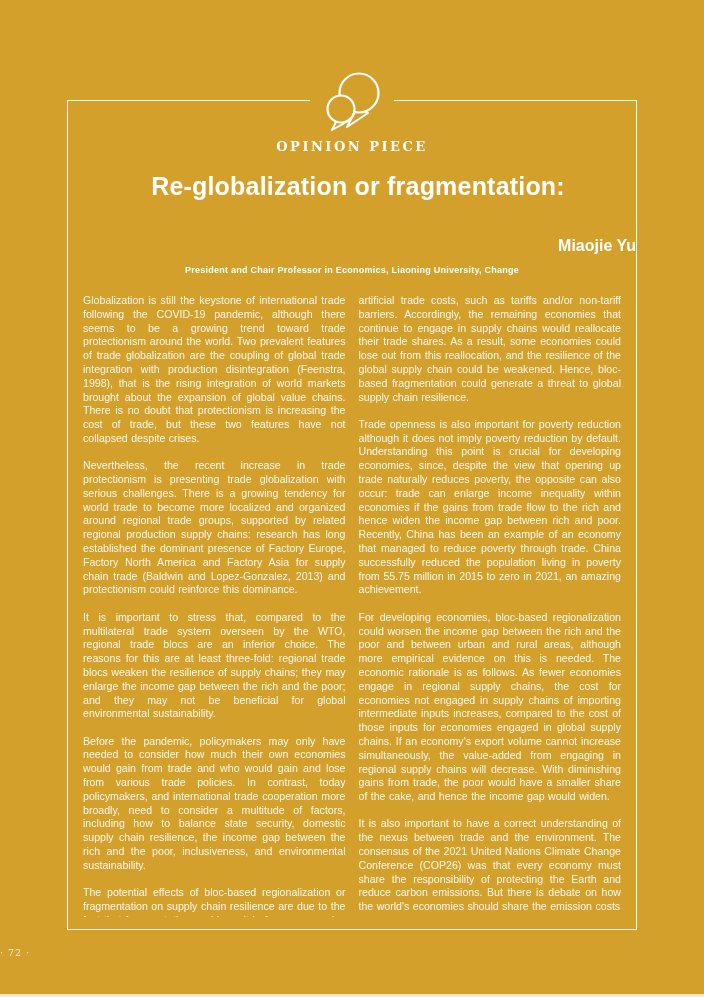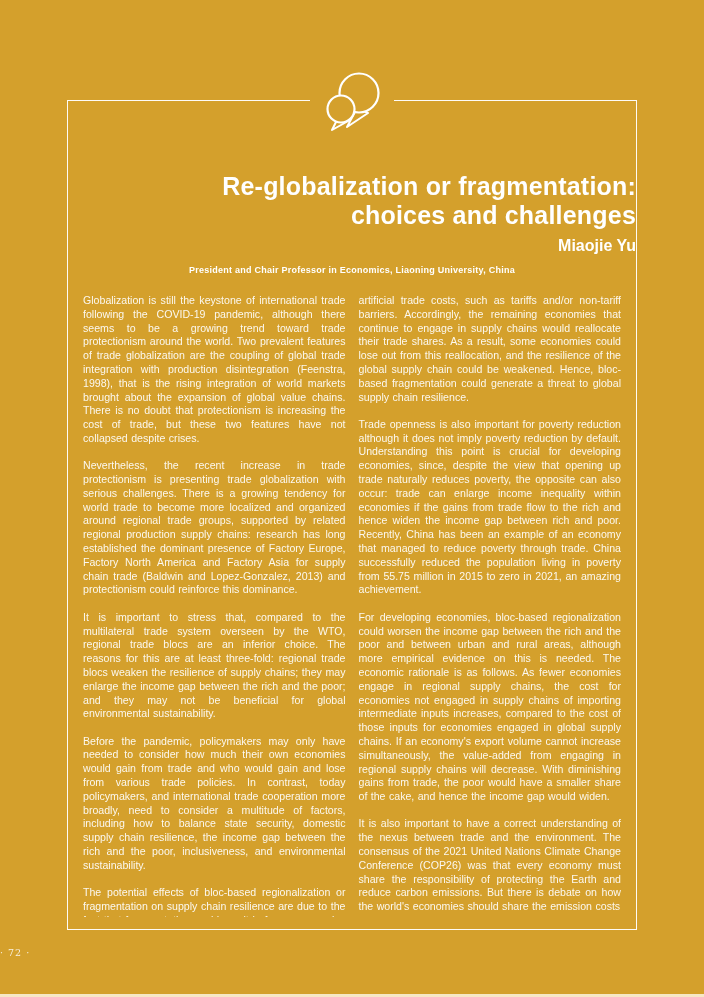--- a/index.html
+++ b/index.html
@@ -33,21 +33,21 @@
     position: absolute; top: 38px; left: 0; right: 0;
     text-align: center;
     font-family: "DejaVu Serif", serif;
     font-weight: 600;
     font-size: 13px;
     letter-spacing: 2.5px;
     color: #FFFFFF;
   }
   .title {
     position: absolute; top: 71px; left: 12px; right: 0;
-    text-align: right;
+    text-align: center;
     font-size: 25px;
     font-weight: bold;
     line-height: 29px;
     color: #FFFFFF;
     letter-spacing: 0.2px;
   }
   .author {
     position: absolute; top: 136px; left: 0; right: 0;
     text-align: right;
     font-size: 16px;
@@ -110,29 +110,29 @@
         <polygon points="36,40 26,59 47,45" fill="#D4A02C" stroke="#FFFFFF" stroke-width="2" stroke-linejoin="round"></polygon>
 
         <circle cx="38" cy="25" r="19.5" fill="#D4A02C" stroke="#FFFFFF" stroke-width="2.2"></circle>
 
         <polygon points="18,48 11,62 29,52" fill="#D4A02C" stroke="#FFFFFF" stroke-width="2" stroke-linejoin="round"></polygon>
 
         <circle cx="20" cy="41" r="13.5" fill="#D4A02C" stroke="#FFFFFF" stroke-width="2.2"></circle>
       </svg>
     </div>
 
+    <div class="section-label">OPINION PIECE</div>
 
     <div class="title">
       <div>Re-globalization or fragmentation:</div>
-      <div>choices and challenges</div>
     </div>
 
     <div class="author">Miaojie Yu</div>
 
-    <div class="affiliation">President and Chair Professor in Economics, Liaoning University, China</div>
+    <div class="affiliation">President and Chair Professor in Economics, Liaoning University, Change</div>
 
     <div class="columns">
       <div class="col">
         <p>Globalization is still the keystone of international trade following the COVID-19 pandemic, although there seems to be a growing trend toward trade protectionism around the world. Two prevalent features of trade globalization are the coupling of global trade integration with production disintegration (Feenstra, 1998), that is the rising integration of world markets brought about the expansion of global value chains. There is no doubt that protectionism is increasing the cost of trade, but these two features have not collapsed despite crises.</p>
         <p>Nevertheless, the recent increase in trade protectionism is presenting trade globalization with serious challenges. There is a growing tendency for world trade to become more localized and organized around regional trade groups, supported by related regional production supply chains: research has long established the dominant presence of Factory Europe, Factory North America and Factory Asia for supply chain trade (Baldwin and Lopez-Gonzalez, 2013) and protectionism could reinforce this dominance.</p>
         <p>It is important to stress that, compared to the multilateral trade system overseen by the WTO, regional trade blocs are an inferior choice. The reasons for this are at least three-fold: regional trade blocs weaken the resilience of supply chains; they may enlarge the income gap between the rich and the poor; and they may not be beneficial for global environmental sustainability.</p>
         <p>Before the pandemic, policymakers may only have needed to consider how much their own economies would gain from trade and who would gain and lose from various trade policies. In contrast, today policymakers, and international trade cooperation more broadly, need to consider a multitude of factors, including how to balance state security, domestic supply chain resilience, the income gap between the rich and the poor, inclusiveness, and environmental sustainability.</p>
         <p>The potential effects of bloc-based regionalization or fragmentation on supply chain resilience are due to the fact that fragmentation could result in fewer economies engaging in production supply chains due to increased</p>
       </div>
       <div class="col">

